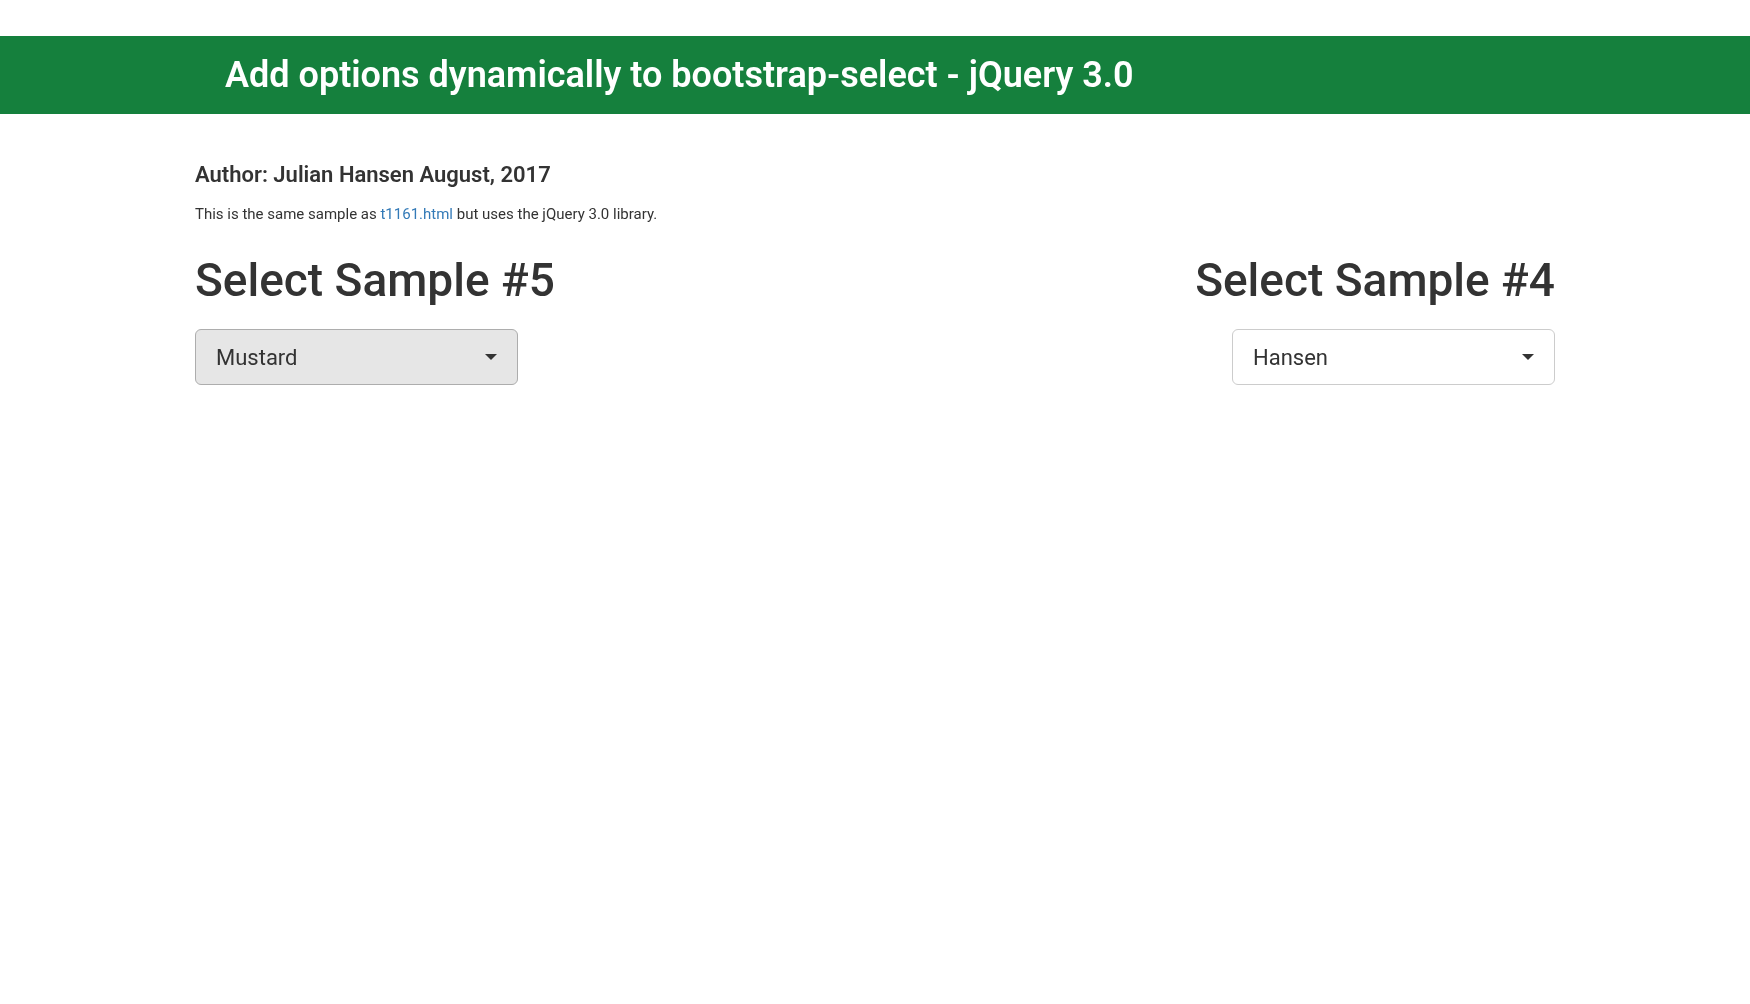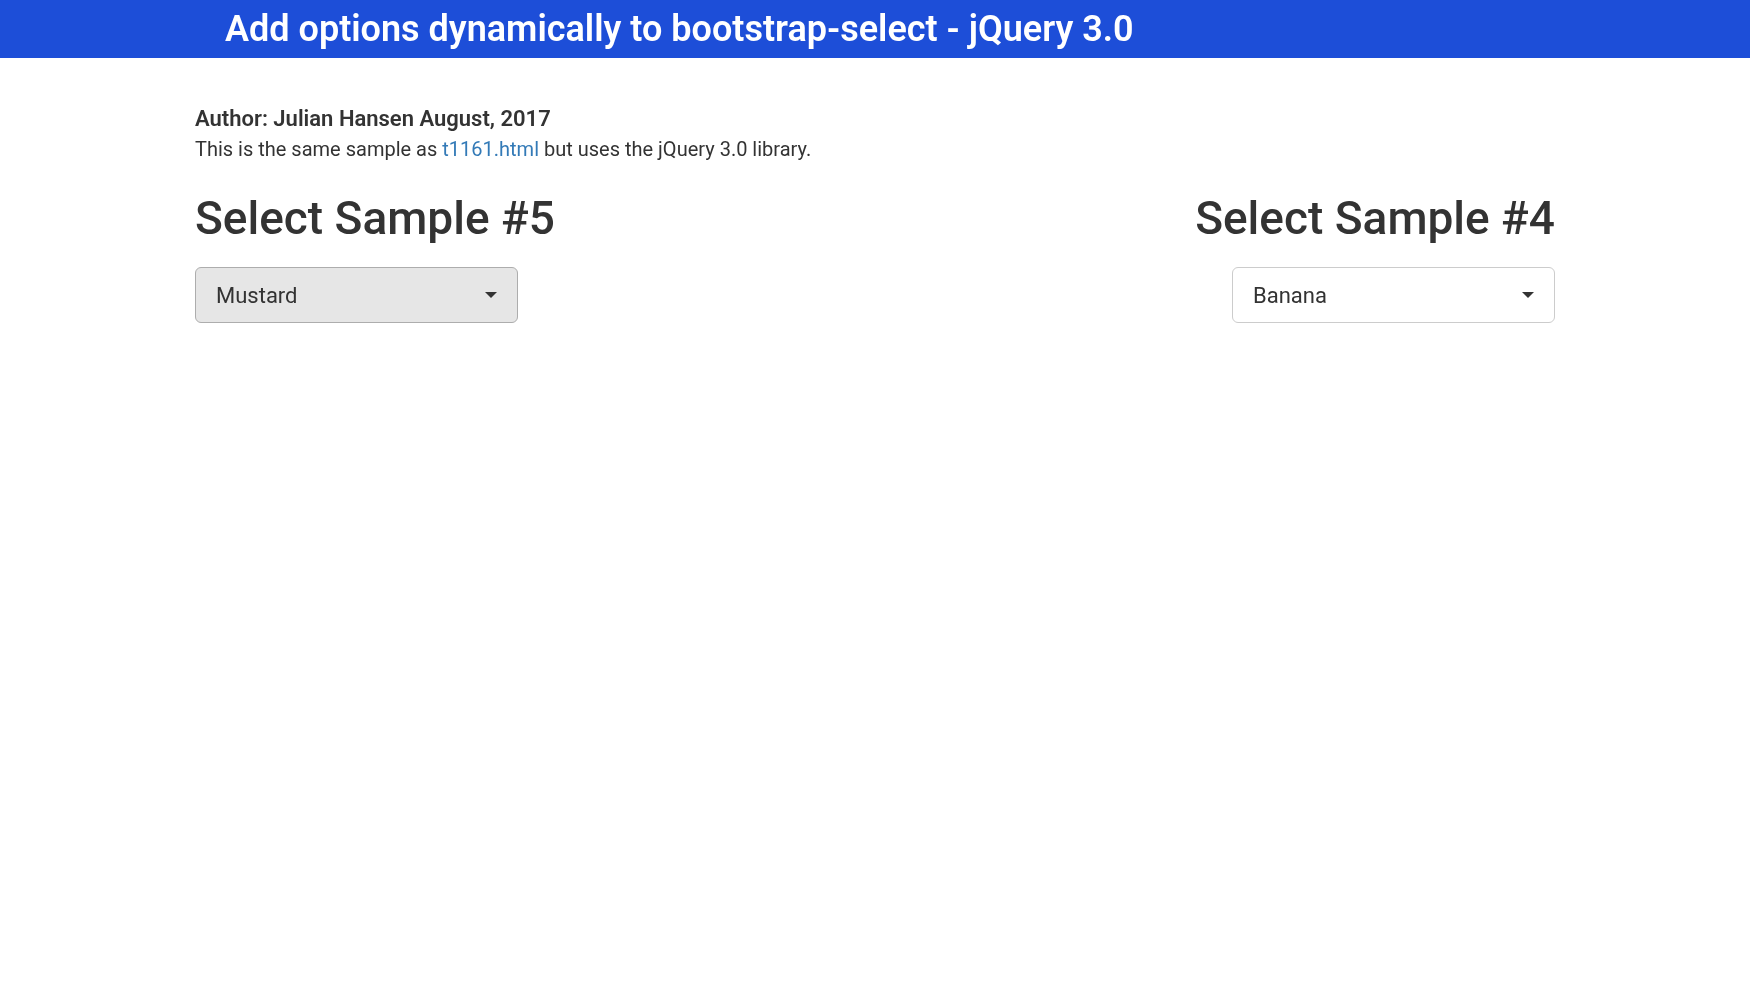--- a/index.html
+++ b/index.html
@@ -6,44 +6,45 @@
       margin: 0;
       padding: 0;
       box-sizing: border-box;
     }
     body {
       font-family: -apple-system, BlinkMacSystemFont, "Segoe UI", Roboto, "Helvetica Neue", Arial, sans-serif;
       color: #333;
       background: #fff;
     }
     .header-bar {
-      background: #1d4ed8;
+      background: #15803d;
       color: #fff;
-      padding: 8px 0;
+      padding: 18px 0;
+      margin-top: 36px;
     }
     .container {
       max-width: 1390px;
       margin: 0 auto;
       padding: 0 15px;
     }
     .header-title {
       font-size: 36px;
       font-weight: 600;
       padding-left: 30px;
     }
     .content {
       padding-top: 48px;
     }
     .author-line {
       font-size: 22px;
       font-weight: 600;
-      margin-bottom: 6px;
+      margin-bottom: 18px;
     }
     .description {
-      font-size: 20px;
+      font-size: 15px;
       font-weight: 400;
       margin-bottom: 27px;
     }
     .description a {
       color: #337ab7;
       text-decoration: none;
     }
     .row {
       display: flex;
       justify-content: space-between;
@@ -151,19 +152,19 @@
           <li>Ketchup</li>
           <li>Relish</li>
         </ul>
       </div>
     </div>
 
     <div class="col col-right">
       <h2 class="section-heading">Select Sample #4</h2>
       <div class="dropdown-wrapper">
         <button class="dropdown-toggle">
-          <span>Banana</span>
+          <span>Hansen</span>
           <span class="caret"></span>
         </button>
       </div>
     </div>
   </div>
 </div>
 
 </body></html>

